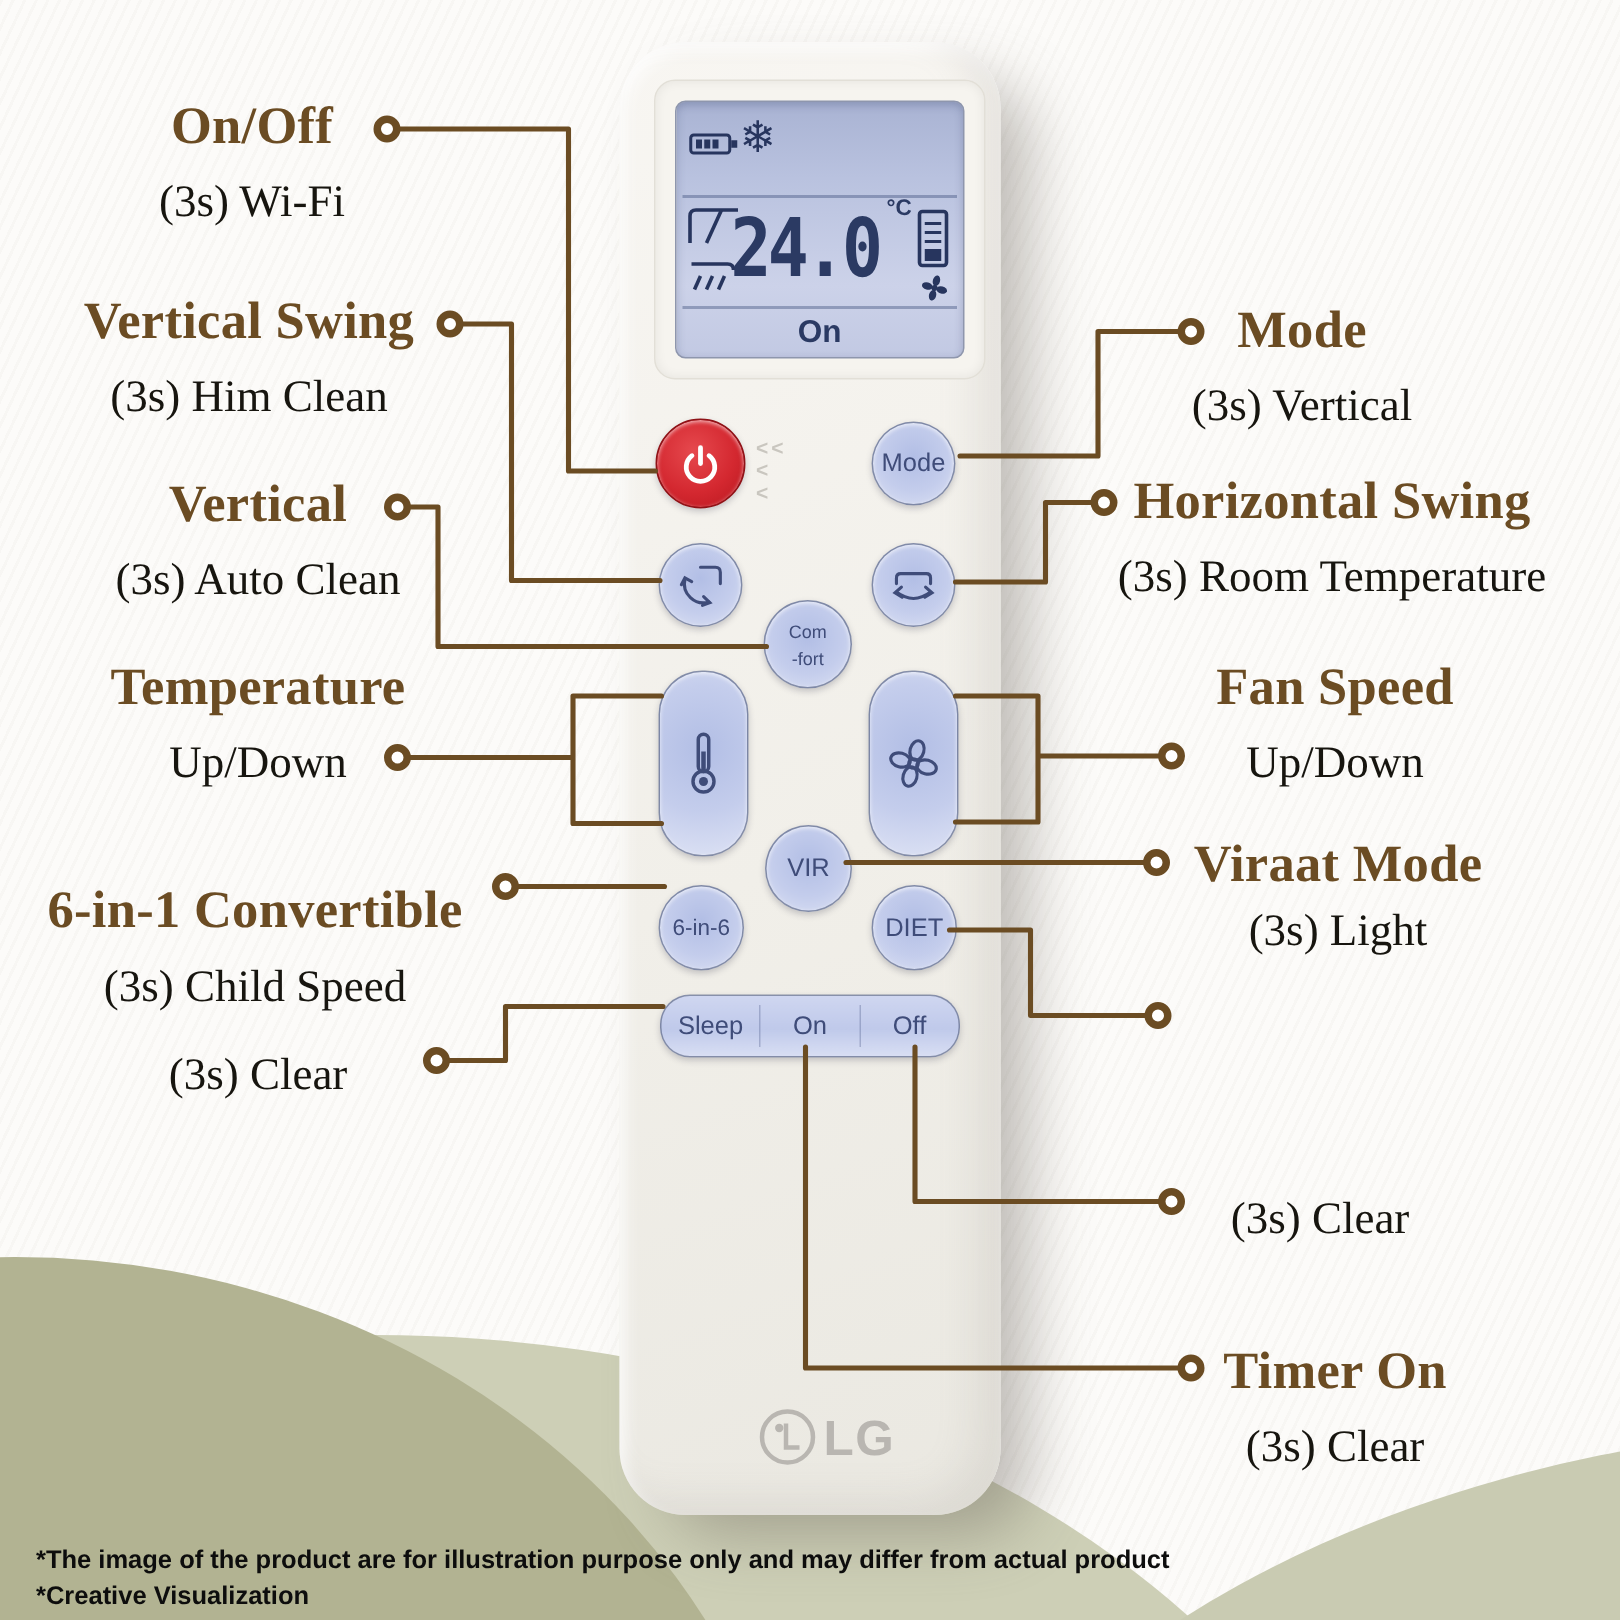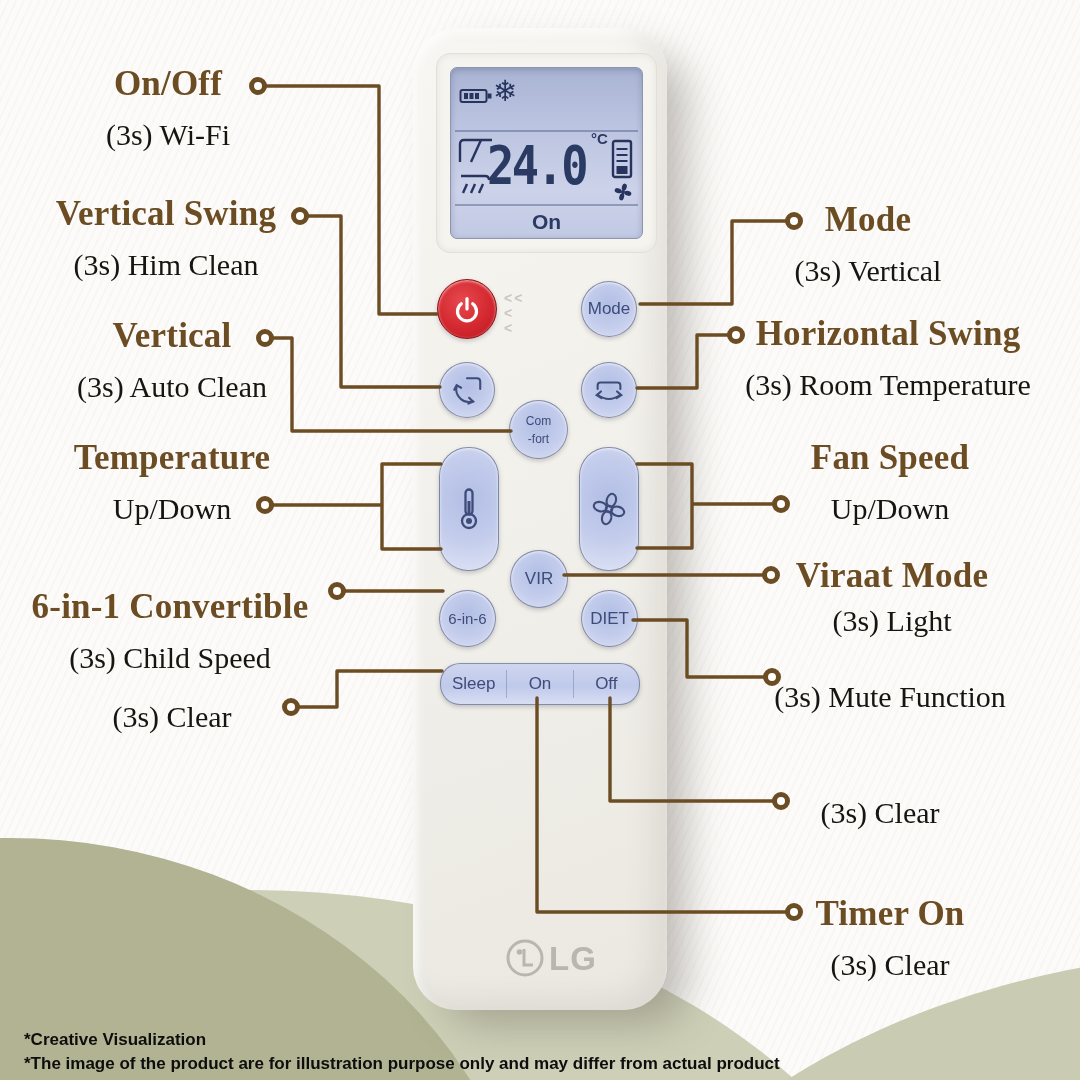--- a/index.html
+++ b/index.html
@@ -280,28 +280,27 @@
   </div>
   <div class="callout" style="left:700px;top:438px;width:380px;">
     <div class="c-title">Fan Speed</div>
     <div class="c-sub">Up/Down</div>
   </div>
   <div class="callout" style="left:702px;top:556px;width:380px;">
     <div class="c-title">Viraat Mode</div>
     <div class="c-sub" style="margin-top:8px;">(3s) Light</div>
   </div>
   <div class="callout" style="left:700px;top:658px;width:380px;">
-    <div class="c-sub" style="margin-top:22px;">(3s) Mute Function</div>
   </div>
   <div class="callout" style="left:690px;top:782px;width:380px;">
     <div class="c-sub">(3s) Clear</div>
   </div>
   <div class="callout" style="left:700px;top:894px;width:380px;">
     <div class="c-title">Timer On</div>
     <div class="c-sub">(3s) Clear</div>
   </div>
 
   <div id="footer">
+    <div>*The image of the product are for illustration purpose only and may differ from actual product</div>
     <div>*Creative Visualization</div>
-    <div>*The image of the product are for illustration purpose only and may differ from actual product</div>
   </div>
 
 </div>
 
 </body></html>

